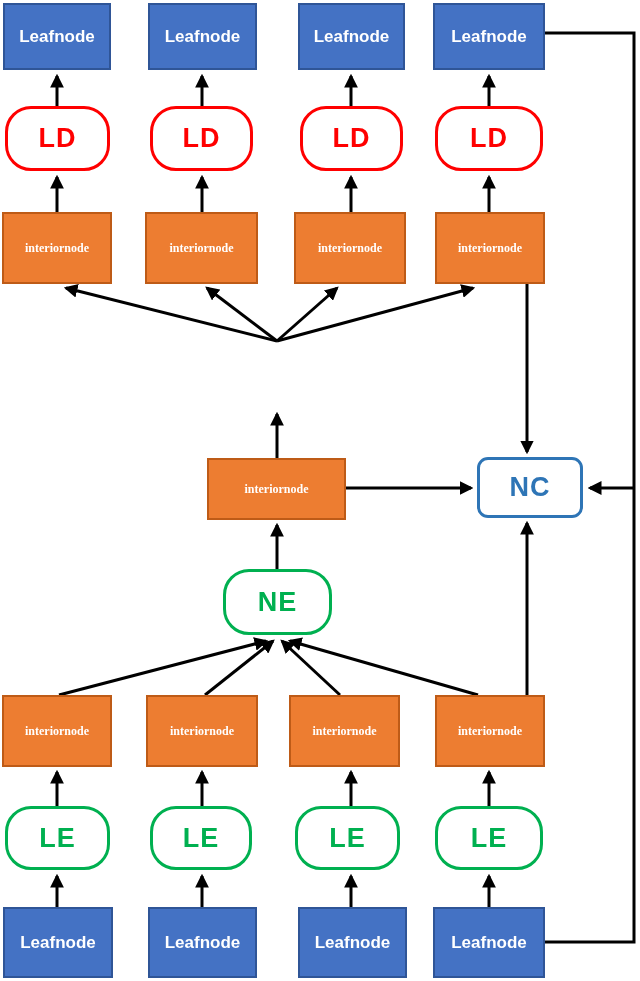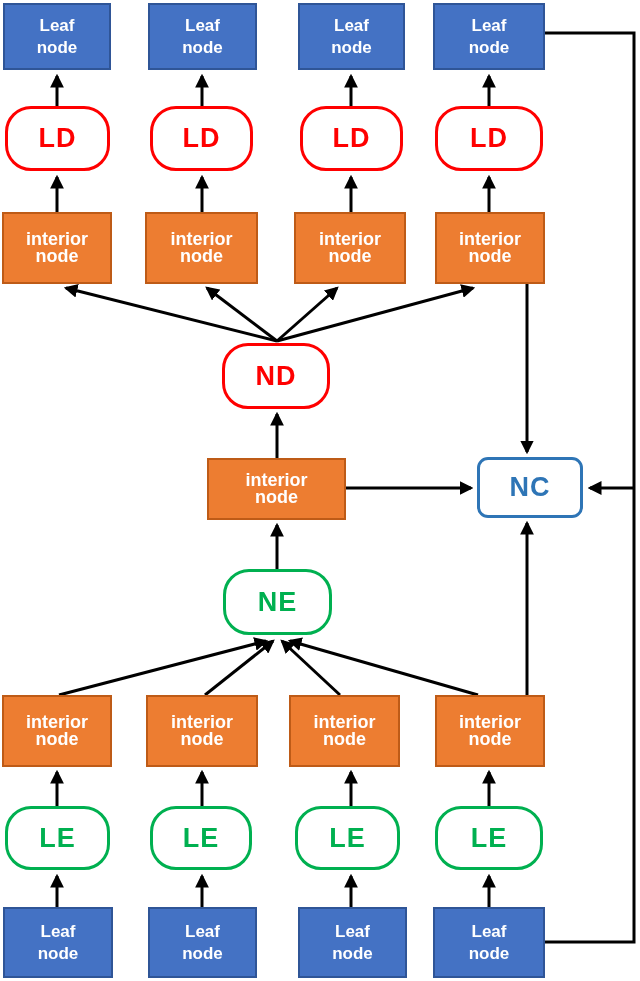--- a/index.html
+++ b/index.html
@@ -6,36 +6,36 @@
   #stage{
     position:relative;
     width:640px;height:981px;
     background:var(--background,#fff);
     font-family:"Liberation Sans",sans-serif;
     overflow:hidden;
   }
   #arrows{position:absolute;left:0;top:0;z-index:1;}
   .box{
     position:absolute;z-index:2;
-    display:flex;flex-direction:column;
+    display:flex;flex-direction:row;
     align-items:center;justify-content:center;
     box-sizing:border-box;text-align:center;
     font-weight:bold;
   }
   .leaf{
     background:var(--leaf-fill,#4472C4);
     border:2px solid var(--leaf-border,#2F5597);
     color:var(--leaf-text,#fff);
     font-size:17px;line-height:22px;
   }
   .interior{
     background:var(--interior-fill,#ED7D31);
     border:2px solid var(--interior-border,#BE5B17);
     color:var(--interior-text,#fff);
-    font-size:18px;line-height:17px;
+    font-size:12px;line-height:17px;font-family:Liberation Serif, serif;
   }
   .rounded{
     background:#fff;border-radius:26px;
     font-size:27px;letter-spacing:1px;
   }
   .decoder{border:3px solid var(--decoder-border,#FF0000);color:var(--decoder-text,#FF0000);}
   .encoder{border:3px solid var(--encoder-border,#00B050);color:var(--encoder-text,#00B050);}
   .combiner{border:3px solid var(--combiner-border,#2E75B6);color:var(--combiner-text,#2E75B6);border-radius:11px;}
 </style>
 </head>
@@ -131,23 +131,20 @@
   </div>
   <div class="box interior" style="left:294px;top:212px;width:112px;height:72px">
     <span>interior</span>
     <span>node</span>
   </div>
   <div class="box interior" style="left:435px;top:212px;width:110px;height:72px">
     <span>interior</span>
     <span>node</span>
   </div>
 
-  <div class="box rounded decoder" style="left:222px;top:343px;width:108px;height:66px">
-    <span>ND</span>
-  </div>
 
   <div class="box interior" style="left:207px;top:458px;width:139px;height:62px">
     <span>interior</span>
     <span>node</span>
   </div>
 
   <div class="box rounded combiner" style="left:477px;top:457px;width:106px;height:61px">
     <span>NC</span>
   </div>
 

